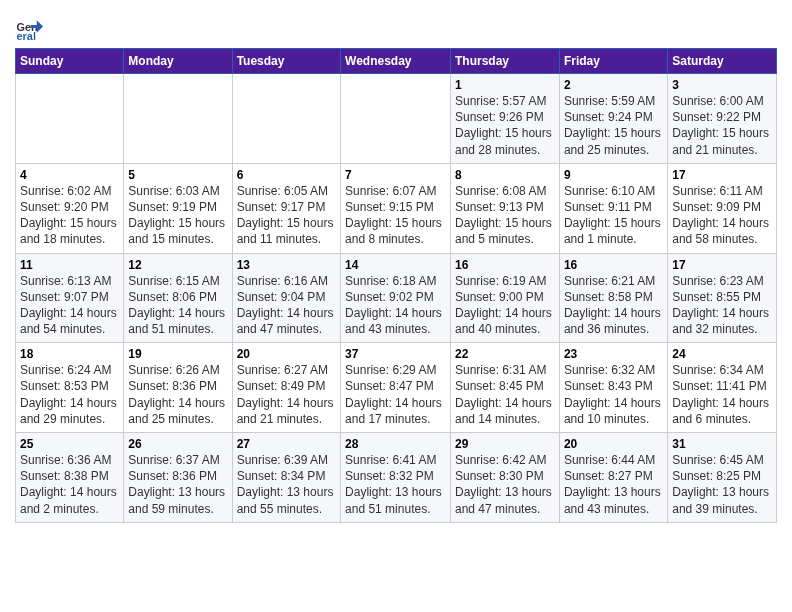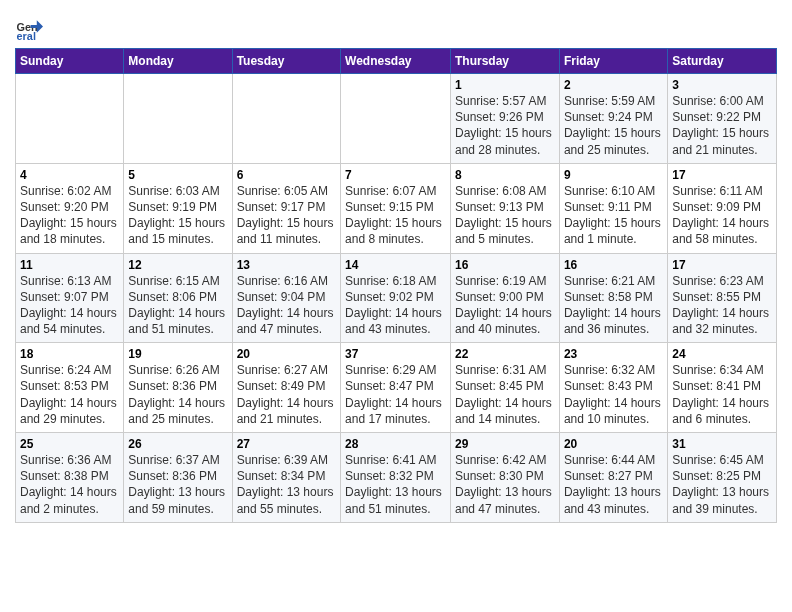--- a/index.html
+++ b/index.html
@@ -301,21 +301,21 @@
         <td>
           <span class="day-num">23</span>
           <div class="day-info">Sunrise: 6:32 AM
 Sunset: 8:43 PM
 Daylight: 14 hours
 and 10 minutes.</div>
         </td>
         <td>
           <span class="day-num">24</span>
           <div class="day-info">Sunrise: 6:34 AM
-Sunset: 8:41 PM
+Sunset: 11:41 PM
 Daylight: 14 hours
 and 6 minutes.</div>
         </td>
       </tr>
       <tr>
         <td>
           <span class="day-num">25</span>
           <div class="day-info">Sunrise: 6:36 AM
 Sunset: 8:38 PM
 Daylight: 14 hours

